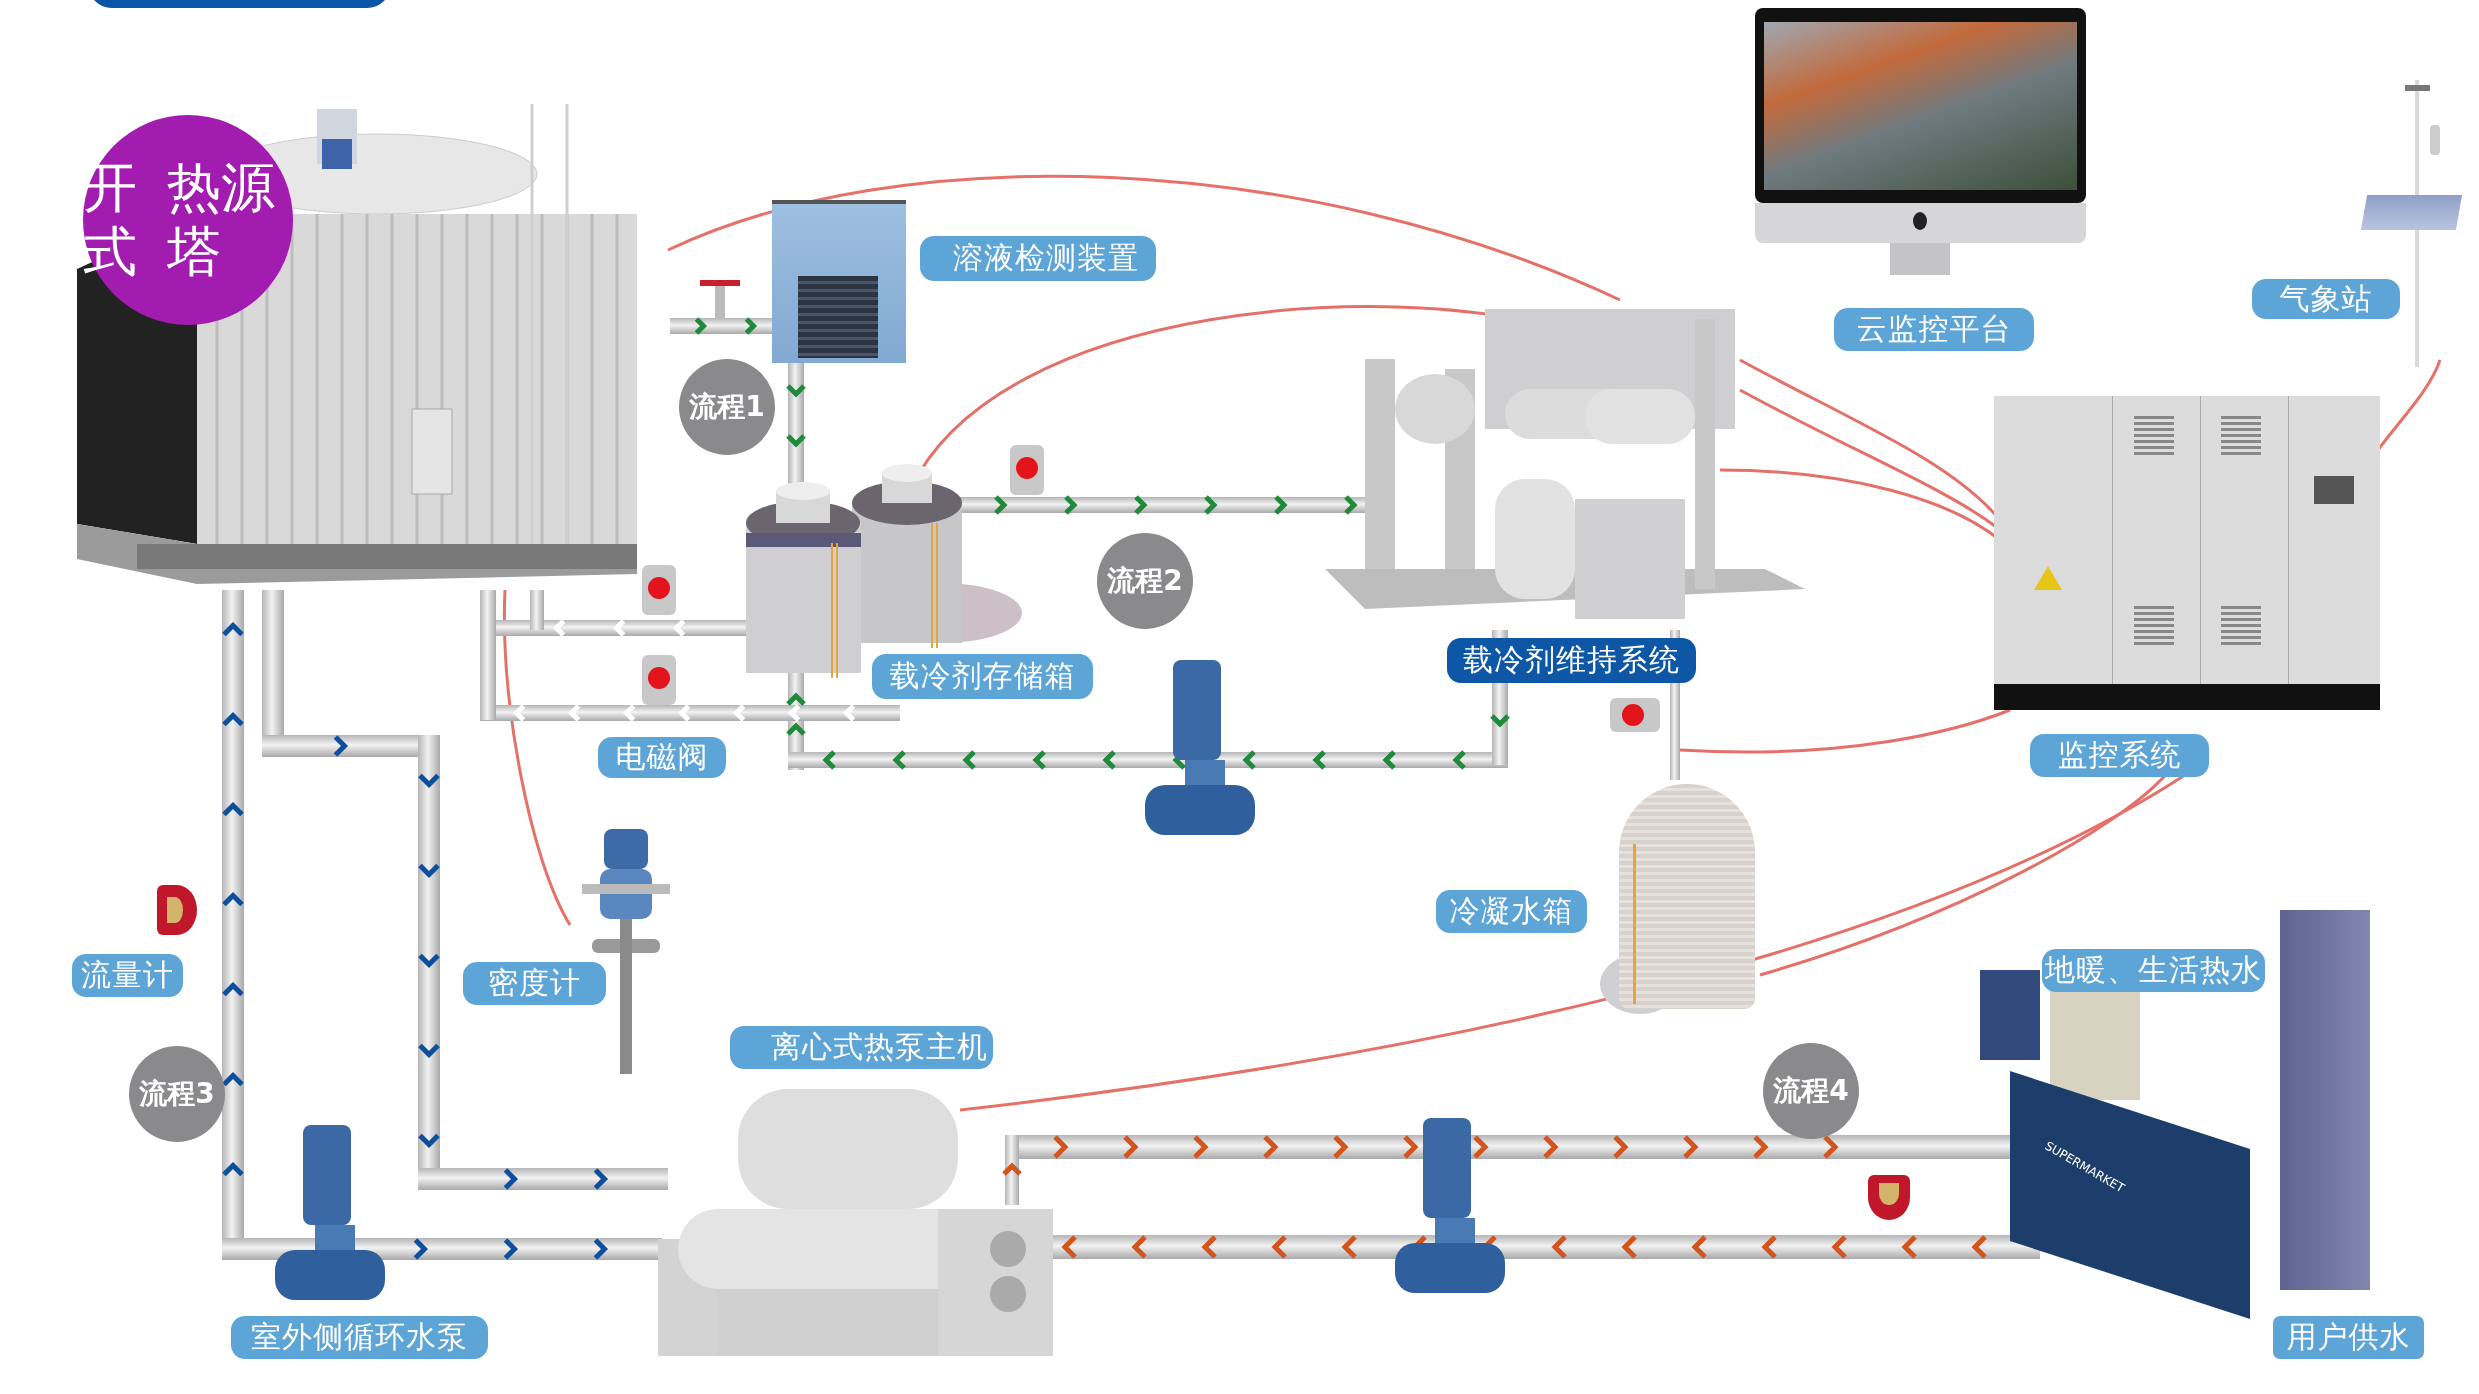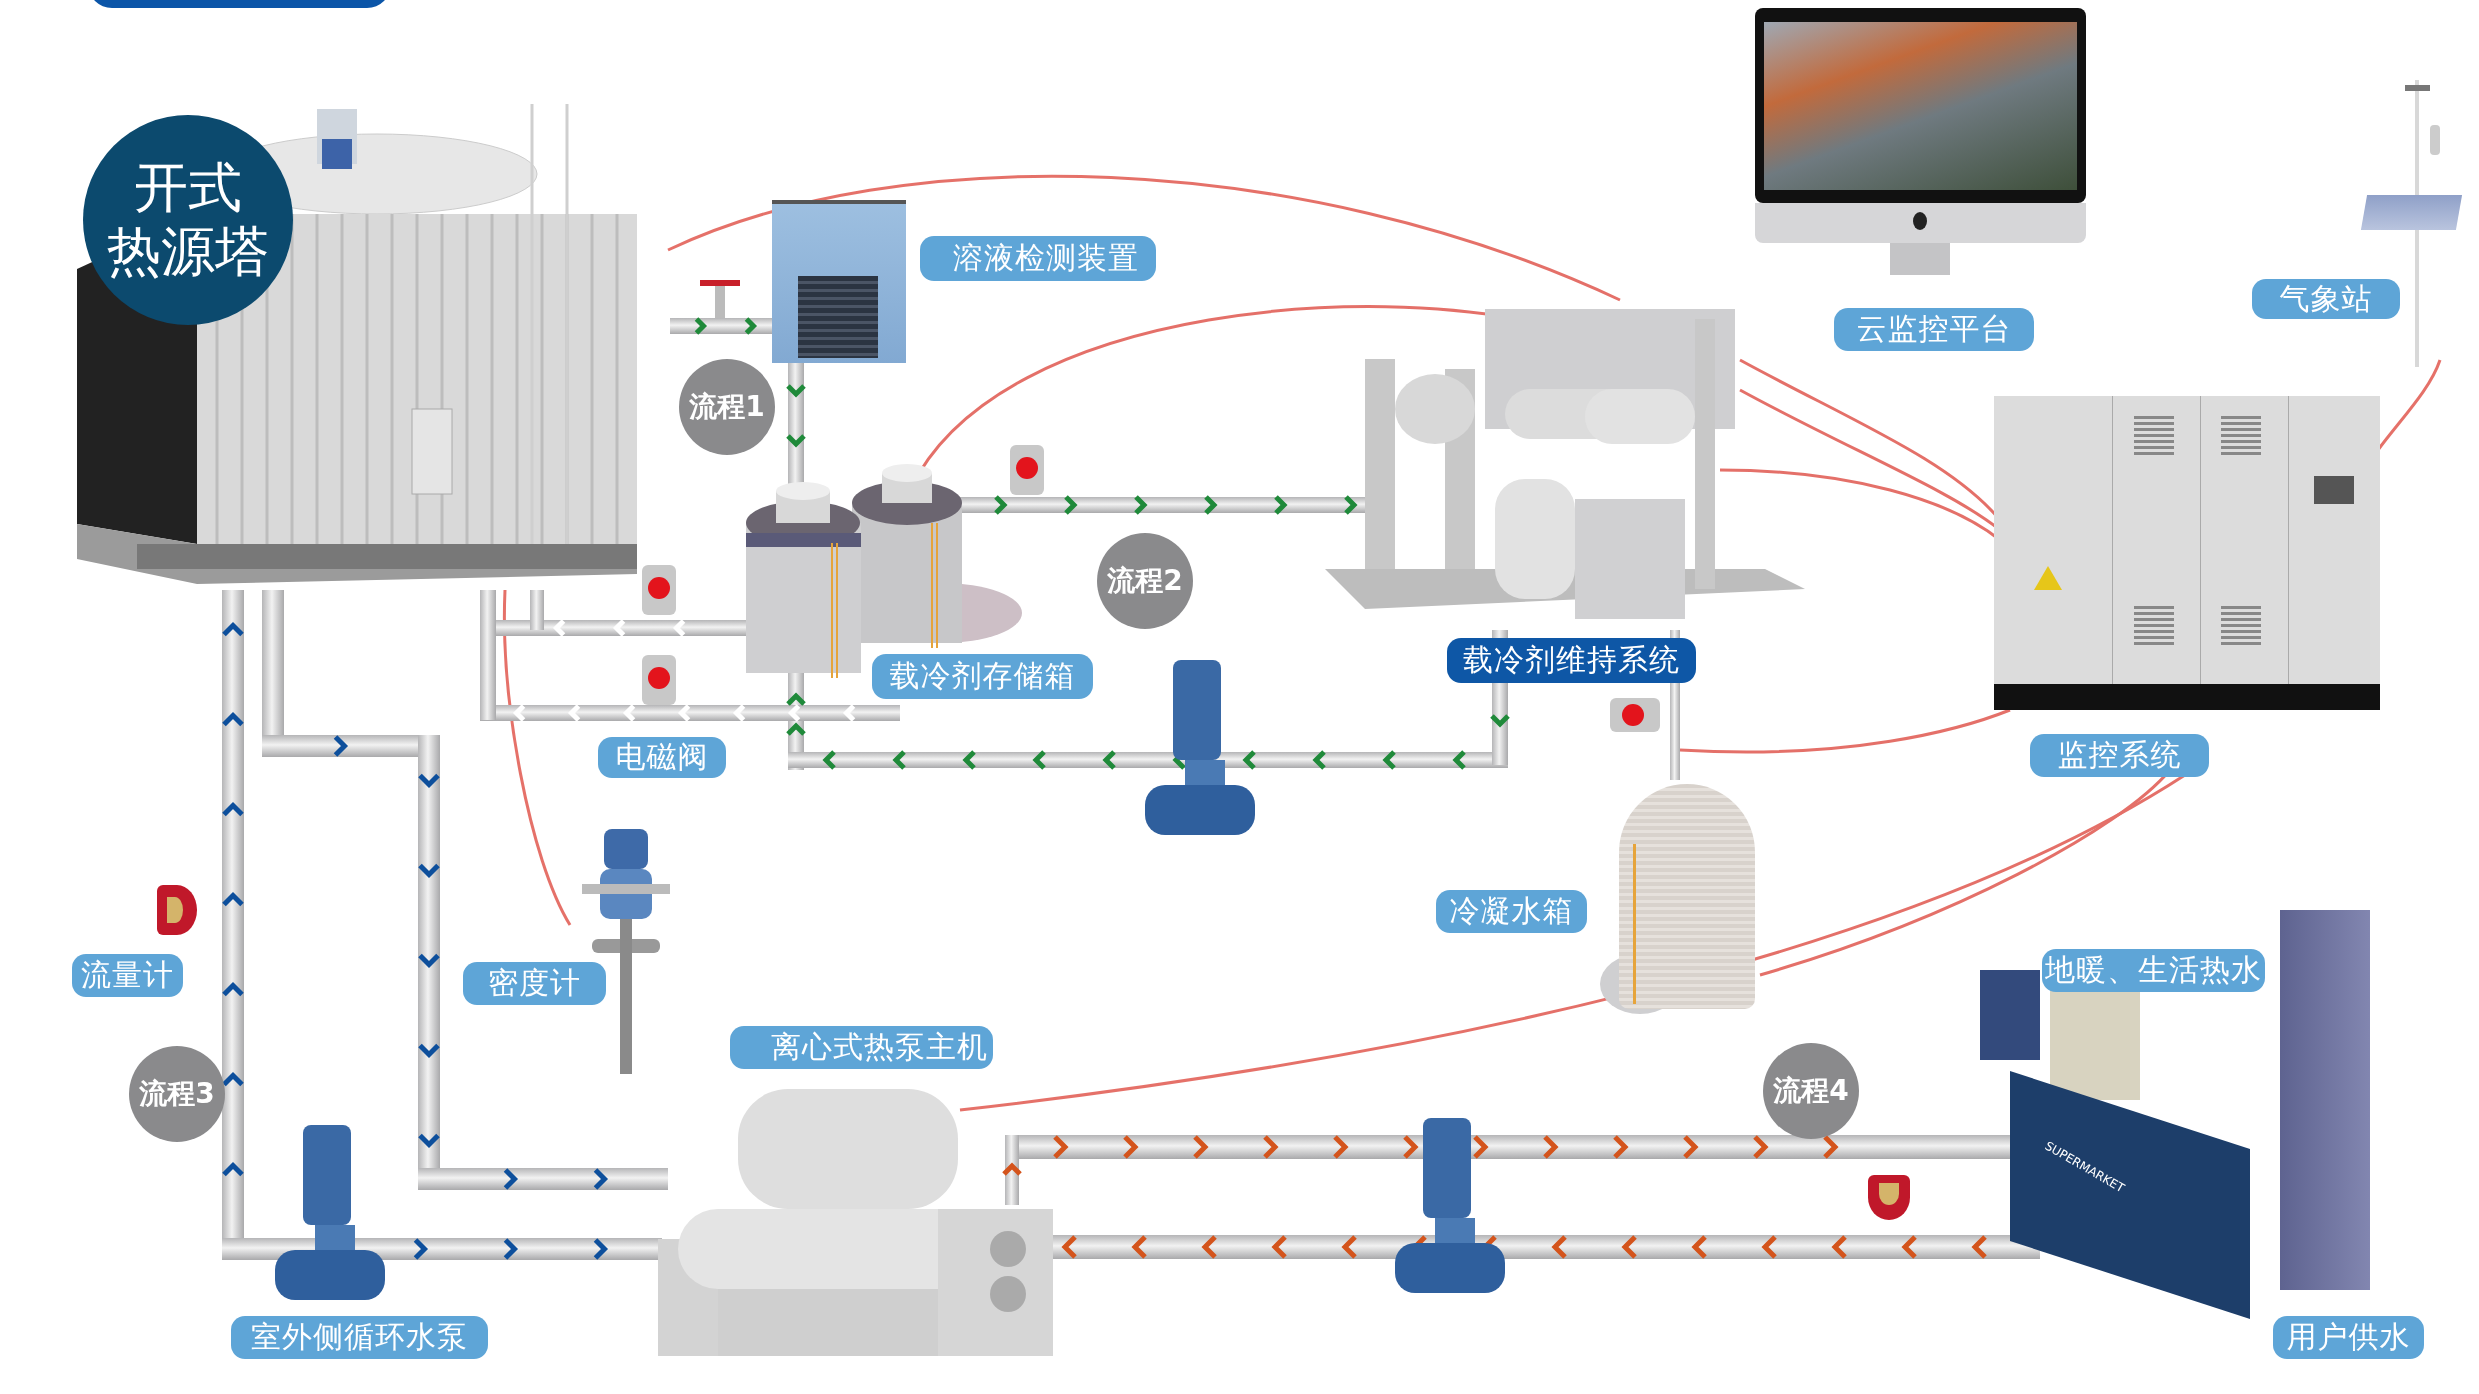--- a/index.html
+++ b/index.html
@@ -1,21 +1,21 @@
 <!DOCTYPE html>
 <html><head>
 <meta charset="utf-8">
 <style>
   html,body{margin:0;padding:0;background:#fff;}
   body{width:2479px;height:1394px;position:relative;overflow:hidden;font-family:"DejaVu Sans","Liberation Sans",sans-serif;}
   .abs{position:absolute;}
   .pill{position:absolute;background:#5ea5d7;color:#fff;border-radius:14px;display:flex;align-items:center;justify-content:center;font-size:30px;letter-spacing:1px;white-space:nowrap;}
   .pill.dark{background:#0e57a6;}
   .step{position:absolute;border-radius:50%;background:#8a8a8c;color:#fff;display:flex;align-items:center;justify-content:center;font-size:28px;font-weight:bold;}
-  .badge{position:absolute;border-radius:50%;background:#0c4a6e;color:#fff;display:flex;flex-direction:column;align-items:center;justify-content:center;font-size:54px;line-height:64px;z-index:5;}
+  .badge{position:absolute;border-radius:50%;background:#a21caf;color:#fff;display:flex;flex-direction:row;align-items:center;justify-content:center;font-size:54px;line-height:64px;z-index:5;}
   svg.layer{position:absolute;left:0;top:0;}
   .topbar{position:absolute;left:88px;top:-40px;width:303px;height:48px;background:#0b55a8;border-radius:0 0 24px 24px;}
 </style>
 </head>
 <body>
 
 <div class="topbar"></div>
 
 <svg class="layer" width="2479" height="1394">
   <defs>
@@ -356,13 +356,13 @@
 </div>
 
 <div class="abs" style="left:1980px;top:910px;width:420px;height:470px;">
   <div style="position:absolute;left:0;top:60px;width:60px;height:90px;background:#334a7c;"></div>
   <div style="position:absolute;left:70px;top:80px;width:90px;height:110px;background:#d8d3c0;"></div>
   <div style="position:absolute;left:300px;top:0;width:90px;height:380px;background:linear-gradient(90deg,#5e6390,#8286b0);"></div>
   <div style="position:absolute;left:30px;top:200px;width:240px;height:170px;background:#1d3e6a;transform:skewY(18deg);"></div>
   <div style="position:absolute;left:60px;top:250px;color:#fff;font-size:12px;transform:rotate(30deg);">SUPERMARKET</div>
 </div>
 <div class="pill" style="left:2042px;top:949px;width:223px;height:43px;">地暖、生活热水</div>
-<div class="pill" style="left:2273px;top:1316px;width:151px;height:43px;">用户供水</div>
+<div class="pill" style="left:2273px;top:1316px;width:151px;height:43px;border-radius:7px;">用户供水</div>
 
 </body></html>

